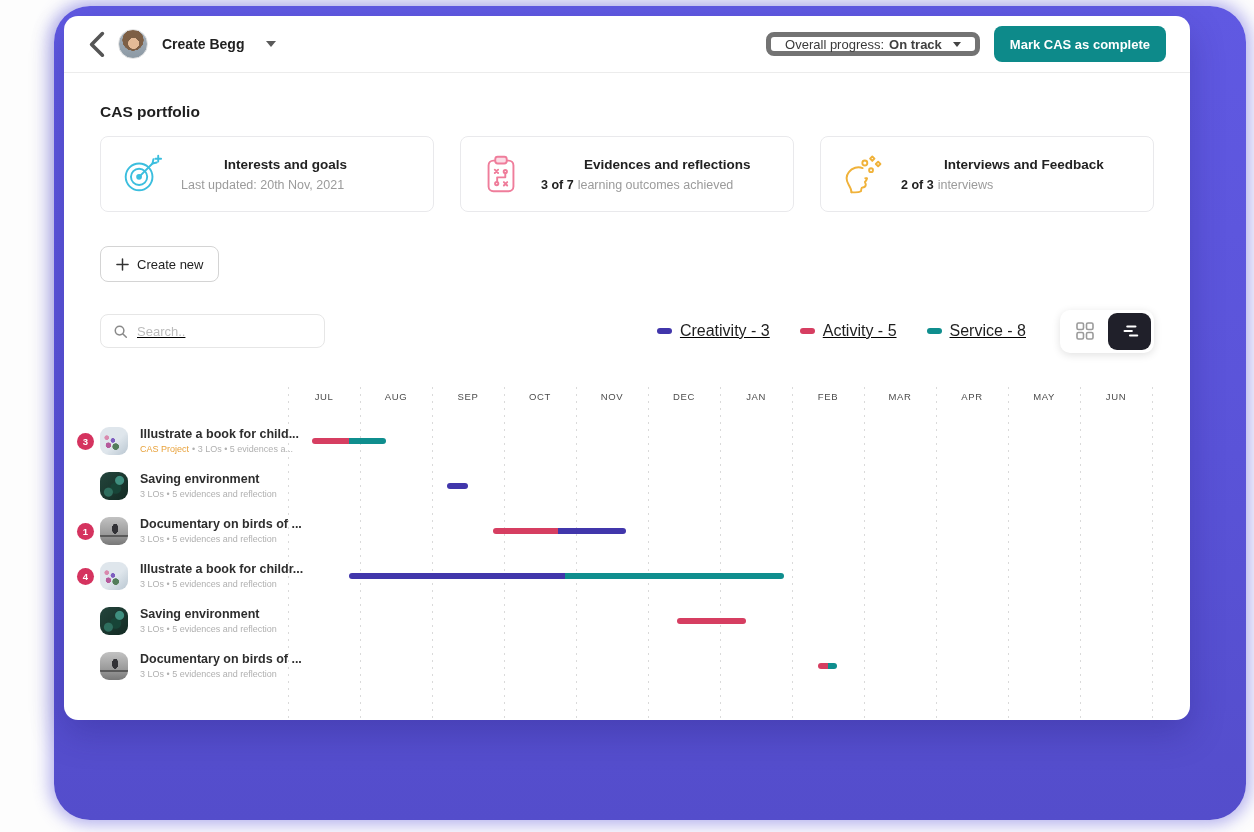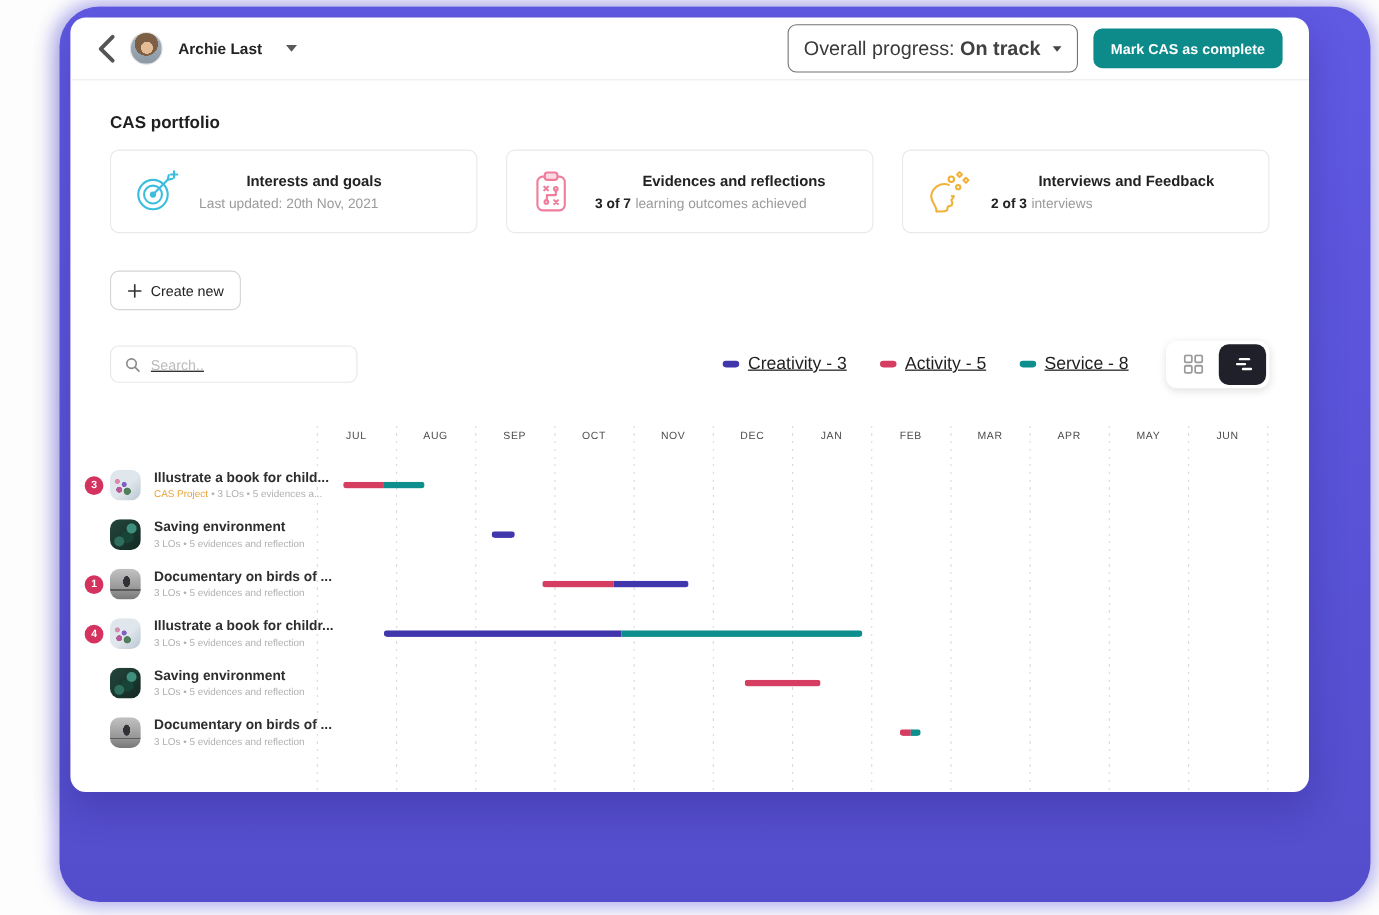--- a/index.html
+++ b/index.html
@@ -31,22 +31,22 @@
     background:
       radial-gradient(circle at 52% 48%, #e4bb97 0 26%, rgba(0,0,0,0) 27%),
       radial-gradient(circle at 50% 36%, #7d5f45 0 46%, rgba(0,0,0,0) 47%),
       linear-gradient(180deg,#a7b2bc,#8c99a4);
     border:1px solid #e3e3e3;
   }
   .user-name { margin-left:14px; font-size:14px; font-weight:700; color:#222; }
   .name-caret { margin-left:22px; width:0; height:0; border-left:5px solid transparent; border-right:5px solid transparent; border-top:6px solid #5a5a5a; }
   .hdr-right { margin-left:auto; display:flex; align-items:center; gap:14px; }
   .progress-pill {
-    height:44px; border:1px solid #737373; border-radius:8px; background:#fff;
-    display:flex; align-items:center; gap:5px; padding:0 14px; font-size:18px; color:#3a3a3a; cursor:pointer;
+    height:24px; border:5px solid #737373; border-radius:8px; background:#fff;
+    display:flex; align-items:center; gap:5px; padding:0 14px; font-size:13px; color:#3a3a3a; cursor:pointer;
   }
   .progress-pill b { color:#404040; }
   .pill-caret { margin-left:6px; width:0; height:0; border-left:4.5px solid transparent; border-right:4.5px solid transparent; border-top:5.5px solid #444; }
   .complete-btn {
     height:36px; padding:0 16px; border:none; border-radius:8px; background:#0d8a8a;
     color:#fff; font-size:13px; font-weight:700; font-family:inherit; cursor:pointer;
   }
   
   .content { padding:0 36px; }
   .h1 { margin-top:30px; font-size:15.5px; font-weight:700; color:#1f1f1f; }
@@ -132,21 +132,21 @@
 
 <div class="window">
 
   <div class="hdr">
     <span class="back-btn">
       <svg viewBox="0 0 10 16" fill="none" stroke="#555" stroke-width="2" stroke-linecap="round" stroke-linejoin="round">
           <path d="M8 2 L2 8 l6 6"></path>
         </svg>
     </span>
     <span class="avatar"></span>
-    <span class="user-name">Archie Last</span>
+    <span class="user-name">Create Begg</span>
     <span class="name-caret"></span>
     <div class="hdr-right">
       <div class="progress-pill">
         <span>Overall progress:</span>
         <b>On track</b>
         <span class="pill-caret"></span>
       </div>
       <button class="complete-btn">Mark CAS as complete</button>
     </div>
   </div>

